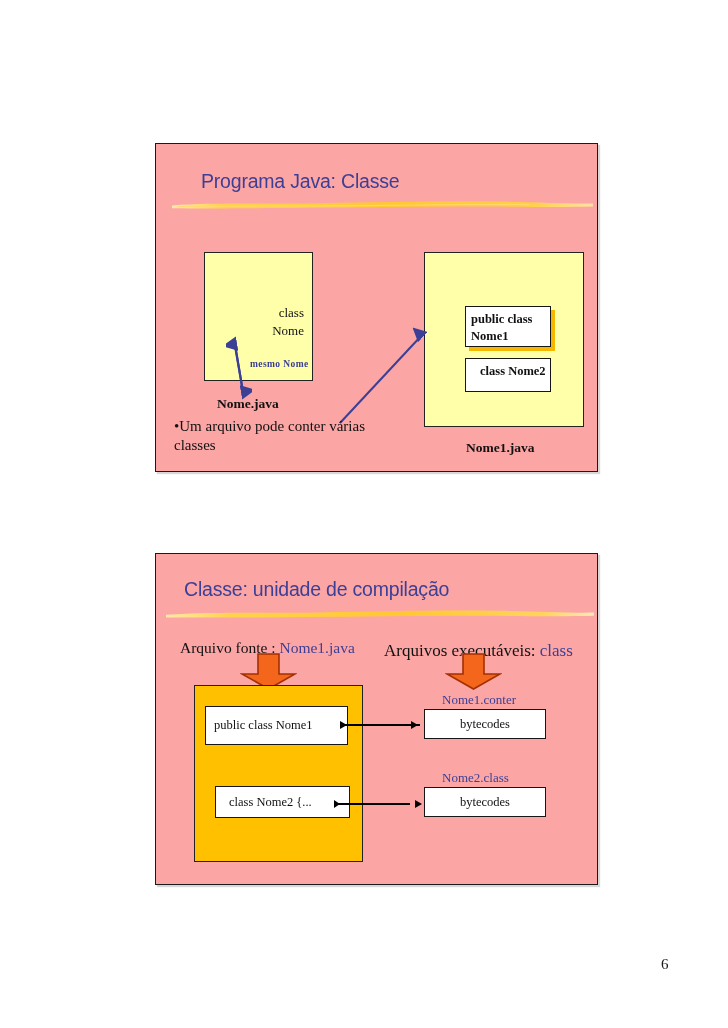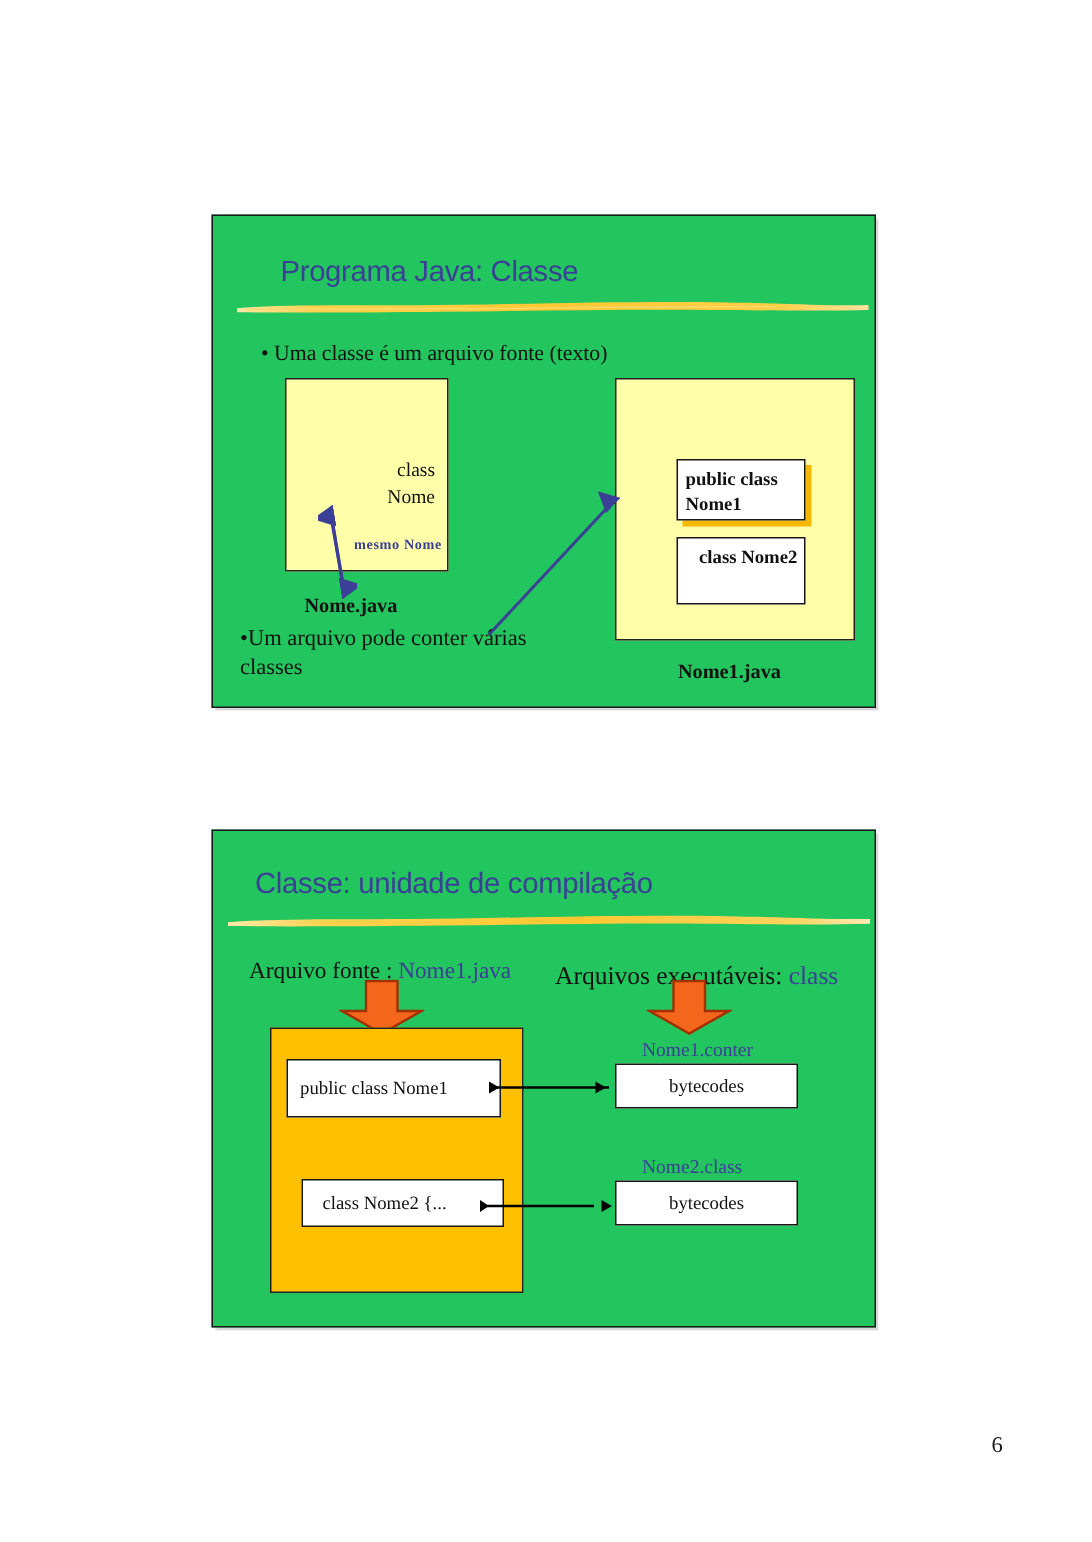--- a/index.html
+++ b/index.html
@@ -19,24 +19,25 @@
     position: absolute;
     left: 0; top: 0;
     width: 728px;
     height: 1028px;
     background: #ffffff;
   }
 
   
   .slide {
     position: absolute;
-    background: #22c55e;
+    background: #fca5a5;
     border: 1.5px solid #1a1a1a;
     box-shadow: 2px 2px 1px rgba(140,140,140,0.35);
     overflow: hidden;
+    margin-left: 14px;
   }
   #slide-1 { left: 141px; top: 143px; width: 441px; height: 327px; }
   #slide-2 { left: 141px; top: 553px; width: 441px; height: 330px; }
 
   
   .slide-title {
     position: absolute;
     font-family: "Liberation Sans", sans-serif;
     font-size: 19.5px;
     color: #3b3f96;
@@ -110,21 +111,21 @@
     font-size: 12.5px;
     color: #111111;
     box-sizing: border-box;
   }
   #s1-public-box {
     left: 309px; top: 162px; width: 86px; height: 41px;
     padding: 4px 0 0 5px; line-height: 17px;
     box-shadow: 4px 4px 0 0 #f5b700;
   }
   #s1-class2-box {
-    left: 309px; top: 214px; width: 86px; height: 45px;
+    left: 309px; top: 214px; width: 86px; height: 34px;
     padding: 4px 0 0 14px; line-height: 17px;
   }
 
   
   #s2-label-left  { left: 24px; top: 85px; font-size: 15.5px; }
   #s2-label-right { left: 228px; top: 87px; font-size: 17px; }
 
   .orange-arrow { position: absolute; }
   #s2-arrow-left  { left: 84px; top: 99px; width: 57px; height: 37px; }
   #s2-arrow-right { left: 289px; top: 99px; width: 57px; height: 37px; }
@@ -198,21 +199,20 @@
             <stop offset="0.85" stop-color="#ffcf45"></stop>
             <stop offset="1" stop-color="#ffe2a0"></stop>
           </linearGradient>
         </defs>
         <path d="M2,6.5 C40,3.4 90,5.2 150,4.2 C215,3.1 275,1.6 330,2.6 C370,3.3 400,5.0 423,4.4
                  L423,7.6 C395,8.4 360,8.0 320,7.6 C260,7.0 200,8.2 140,8.8 C90,9.3 40,9.6 2,9.2 Z" fill="url(#bg1)"></path>
         <path d="M8,7.6 C60,6.4 120,7.4 190,6.6 C250,5.9 310,5.0 360,5.6" stroke="#ffd970" stroke-width="1.1" fill="none" opacity="0.85"></path>
       </svg>
     </div>
 
-    <div class="txt" id="s1-bullet1">• Uma classe é um arquivo fonte (texto)</div>
 
     <div class="yellow-box" id="s1-left-box"></div>
     <div class="txt" id="s1-class-nome">class Nome</div>
 
     <div id="s1-double-arrow">
       <svg viewBox="0 0 26 70">
         <defs>
           <marker id="arrUp" markerWidth="7" markerHeight="7" refX="3.5" refY="6" orient="auto" markerUnits="strokeWidth">
             <path d="M3.5,0 L7,7 L0,7 Z" fill="#3b3f96"></path>
           </marker>

